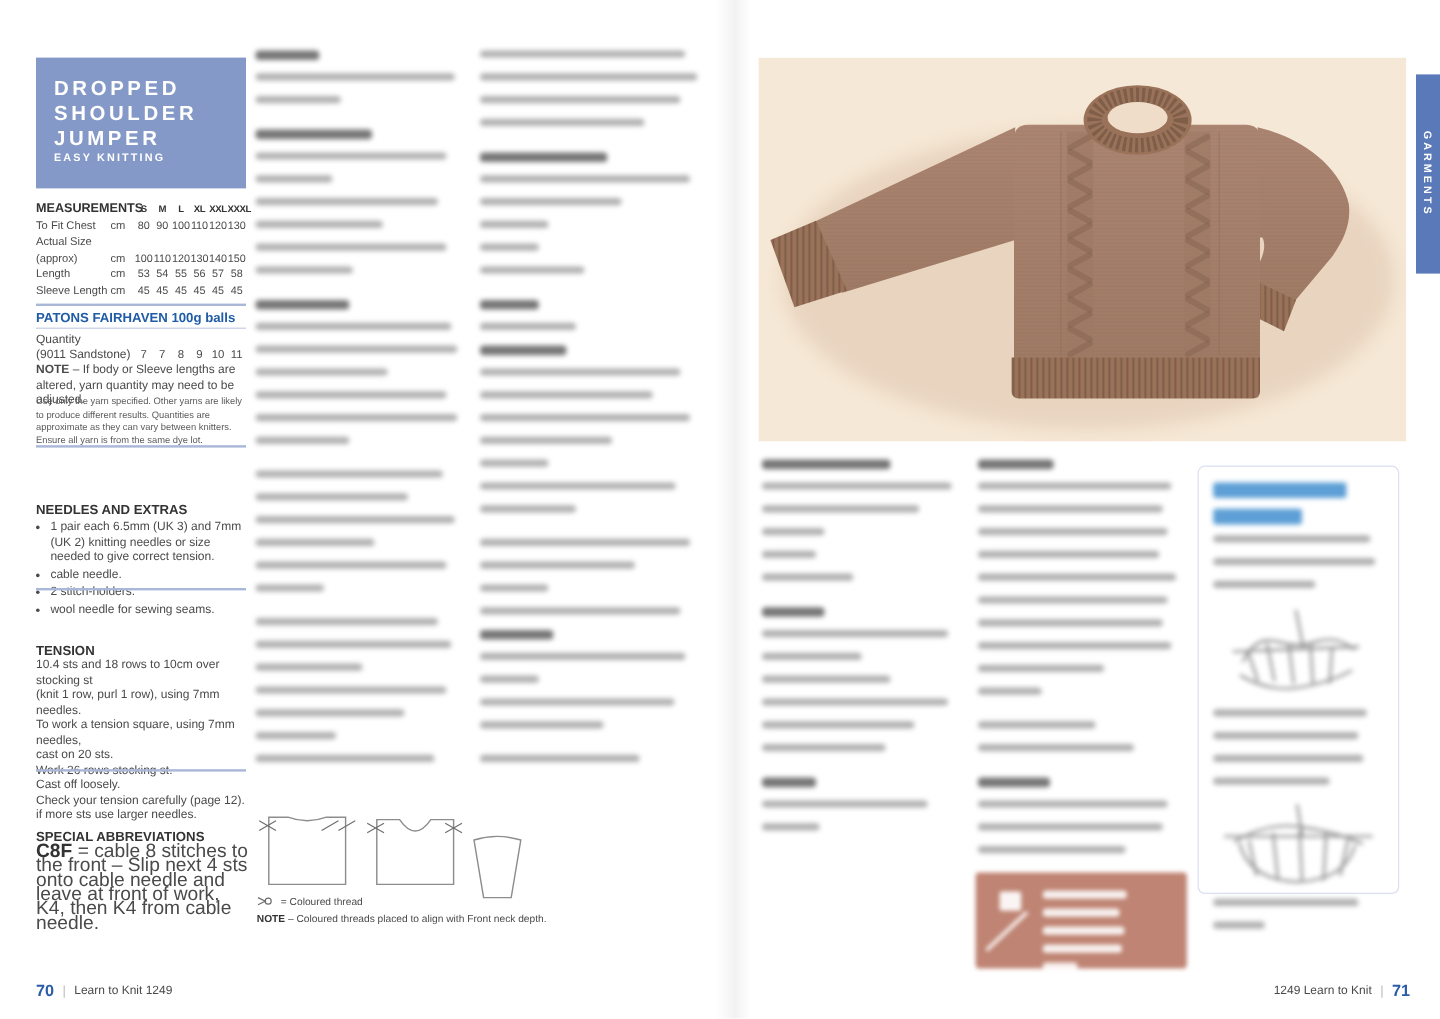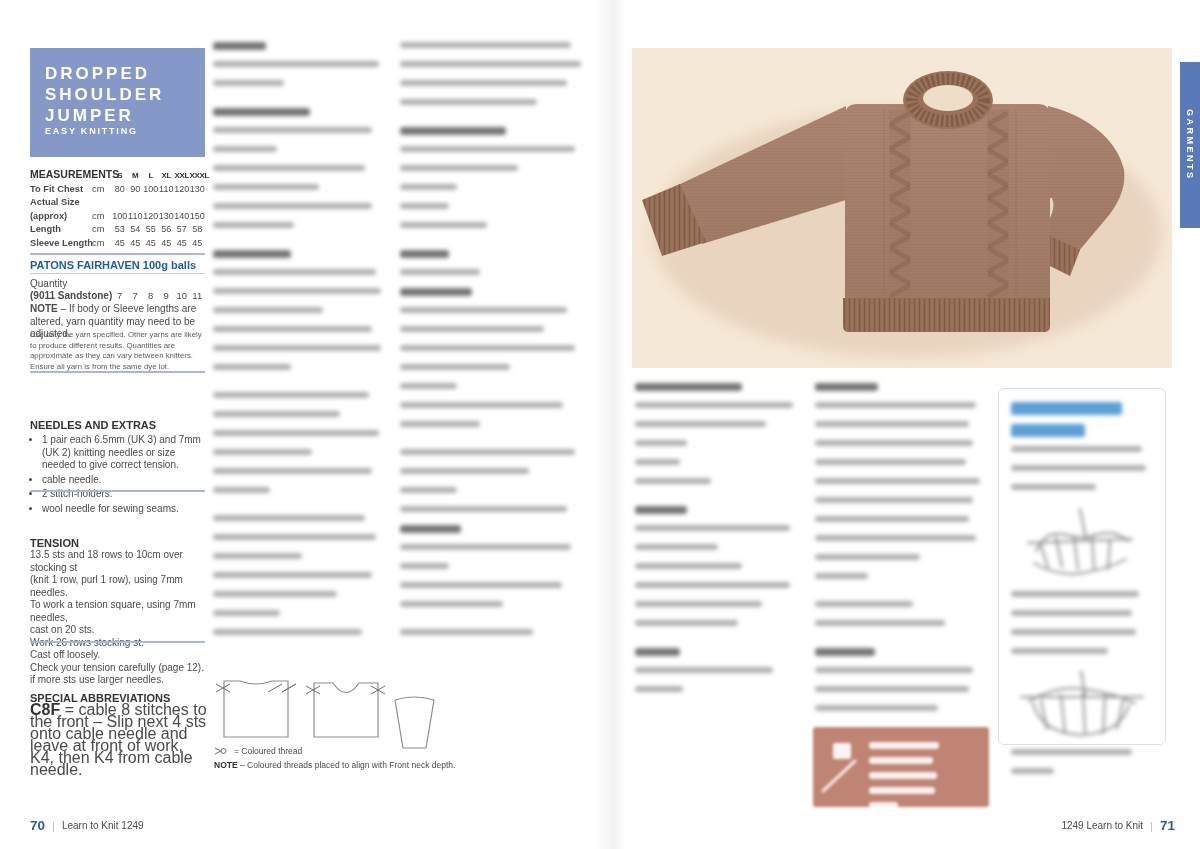--- a/index.html
+++ b/index.html
@@ -18,21 +18,21 @@
 
   
   #header-box{left:30px;top:48px;width:175px;height:109px;background:#8499c7;color:#fff;box-sizing:border-box;padding:15px 0 0 15px;}
   #header-box .t{font-size:17px;font-weight:bold;letter-spacing:3px;line-height:21px;}
   #header-box .s{font-size:9px;font-weight:bold;letter-spacing:1.8px;}
 
   .mgrid{display:grid;grid-template-columns:62px 20px repeat(6,15.5px);align-items:baseline;}
   #measurements{left:30px;top:168px;width:176px;}
   .mhead{font-size:10.5px;font-weight:bold;color:#333;grid-column:span 2;}
   .msize{font-size:8px;font-weight:bold;color:#333;text-align:center;letter-spacing:-.3px;}
-  .mlabel{font-size:9.3px;color:#4a4a4a;white-space:nowrap;font-weight:bold;}
+  .mlabel{font-size:9.3px;color:#4a4a4a;white-space:nowrap;}
   .munit{font-size:9.3px;}
   .mval{font-size:9px;text-align:center;}
   .mrow{line-height:13.5px;}
 
   .bluehead{color:#1f5ba6;font-weight:bold;font-size:11px;}
   .secthead{color:#333;font-weight:bold;font-size:11px;margin-top:36px;}
   .body10{font-size:10px;line-height:12.5px;color:#4a4a4a;}
   .fine{font-size:7.8px;line-height:10.5px;color:#5a5a5a;}
 
   #needles ul{margin:3px 0 0 0;padding-left:12px;list-style:disc;}
@@ -169,21 +169,21 @@
         <li>cable needle.</li>
         <li>2 stitch-holders.</li>
         <li>wool needle for sewing seams.</li>
       </ul>
     </div>
 
     <div class="rule" style="top:490px"></div>
 
     <div class="abs" style="left:30px;top:501px;width:180px">
       <div class="secthead">TENSION</div>
-      <div class="body10">13.5 sts and 18 rows to 10cm over stocking st</div>
+      <div class="body10">10.4 sts and 18 rows to 10cm over stocking st</div>
       <div class="body10">(knit 1 row, purl 1 row), using 7mm needles.</div>
       <div class="body10">To work a tension square, using 7mm needles,</div>
       <div class="body10">cast on 20 sts.</div>
       <div class="body10">Work 26 rows stocking st.</div>
       <div class="body10">Cast off loosely.</div>
       <div class="body10">Check your tension carefully (page 12).</div>
       <div class="body10">if more sts use larger needles.</div>
     </div>
 
     <div class="rule" style="top:641px"></div>

